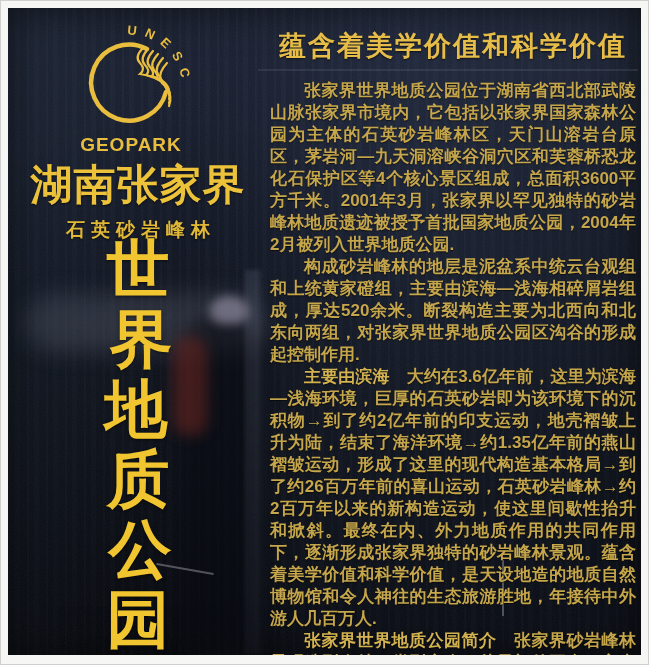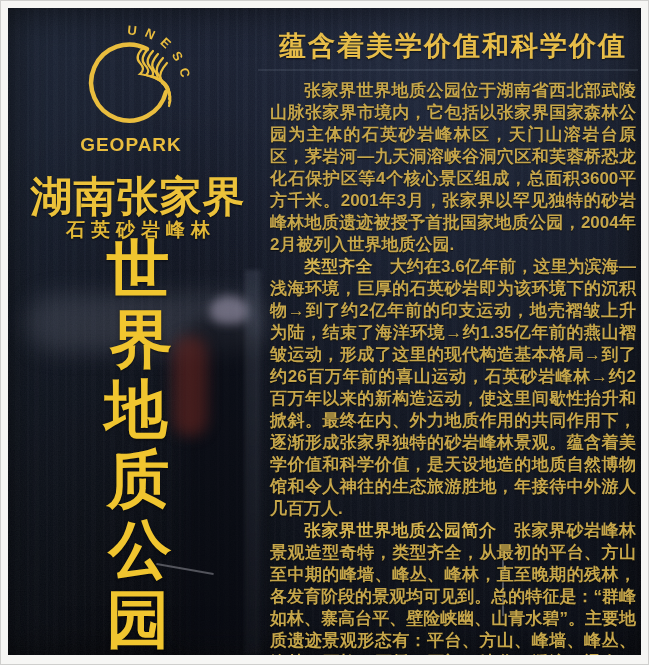--- a/index.html
+++ b/index.html
@@ -49,21 +49,20 @@
 
   
   .logo-svg { position:absolute; left:47px; top:10px; width:170px; height:152px; }
 
   .brand-title {
     position:absolute; left:22px; top:149px; width:216px;
     text-align:center;
     font-size:42px; font-weight:bold; letter-spacing:1px;
     color:#ecc23a; text-shadow:0 1px 2px rgba(0,0,0,0.6);
     white-space:nowrap;
-    margin-top:12px;
   }
   .brand-subtitle {
     position:absolute; left:22px; top:209px; width:216px;
     text-align:center;
     font-size:19px; font-weight:bold; letter-spacing:6px; text-indent:6px;
     color:#e2b837; text-shadow:0 1px 2px rgba(0,0,0,0.6);
     white-space:nowrap;
   }
   .vertical-title {
     position:absolute; left:84px; top:226px; width:92px; height:424px;
@@ -148,19 +147,20 @@
       <span class="vchar">地</span>
       <span class="vchar">质</span>
       <span class="vchar">公</span>
       <span class="vchar">园</span>
     </div>
 
     <div class="right-panel">
       <div class="intro-title">蕴含着美学价值和科学价值</div>
       <div class="body-text">
         <div class="para"><span class="lead"></span><span>张家界世界地质公园位于湖南省西北部武陵山脉张家界市境内，它包括以张家界国家森林公园为主体的石英砂岩峰林区，天门山溶岩台原区，茅岩河—九天洞溶峡谷洞穴区和芙蓉桥恐龙化石保护区等4个核心景区组成，总面积3600平方千米。2001年3月，张家界以罕见独特的砂岩峰林地质遗迹被授予首批国家地质公园，2004年2月被列入世界地质公园.</span></div>
-        <div class="para"><span class="lead">类型齐全　</span><span>大约在3.6亿年前，这里为滨海—浅海环境，巨厚的石英砂岩即为该环境下的沉积物→到了约2亿年前的印支运动，地壳褶皱上升为陆，结束了海洋环境→约1.35亿年前的燕山褶皱运动，形成了这里的现代构造基本格局→到了约26百万年前的喜山运动，石英砂岩峰林→约2百万年以来的新构造运动，使这里间歇性抬升和掀斜。最终在内、外力地质作用的共同作用下，逐渐形成张家界独特的砂岩峰林景观。蕴含着美学价值和科学价值，是天设地造的地质自然博物馆和令人神往的生态旅游胜地，年接待中外游人几百万人.</span></div>
+        <div class="para"><span class="lead"></span><span>构成砂岩峰林的地层是泥盆系中统云台观组和上统黄家磴组，主要由滨海—浅海相碎屑岩组成，厚达520余米。断裂构造主要为北西向和北东向两组，对张家界世界地质公园区沟谷的形成起控制作用.</span></div>
+        <div class="para"><span class="lead">主要由滨海　</span><span>大约在3.6亿年前，这里为滨海—浅海环境，巨厚的石英砂岩即为该环境下的沉积物→到了约2亿年前的印支运动，地壳褶皱上升为陆，结束了海洋环境→约1.35亿年前的燕山褶皱运动，形成了这里的现代构造基本格局→到了约26百万年前的喜山运动，石英砂岩峰林→约2百万年以来的新构造运动，使这里间歇性抬升和掀斜。最终在内、外力地质作用的共同作用下，逐渐形成张家界独特的砂岩峰林景观。蕴含着美学价值和科学价值，是天设地造的地质自然博物馆和令人神往的生态旅游胜地，年接待中外游人几百万人.</span></div>
         <div class="para"><span class="lead">张家界世界地质公园简介　</span><span>张家界砂岩峰林景观造型奇特，类型齐全，从最初的平台、方山至中期的峰墙、峰丛、峰林，直至晚期的残林，各发育阶段的景观均可见到。总的特征是：“群峰如林、寨高台平、壁险峡幽、山青水碧”。主要地质遗迹景观形态有：平台、方山、峰墙、峰丛、峰林、石柱、石桥、石门、峡谷、溪流、瀑布、山泉等。构成一幅世界地质奇观的灿烂画卷。</span></div>
       </div>
     </div>
 
   </div>
 </div>
 
 </body></html>

